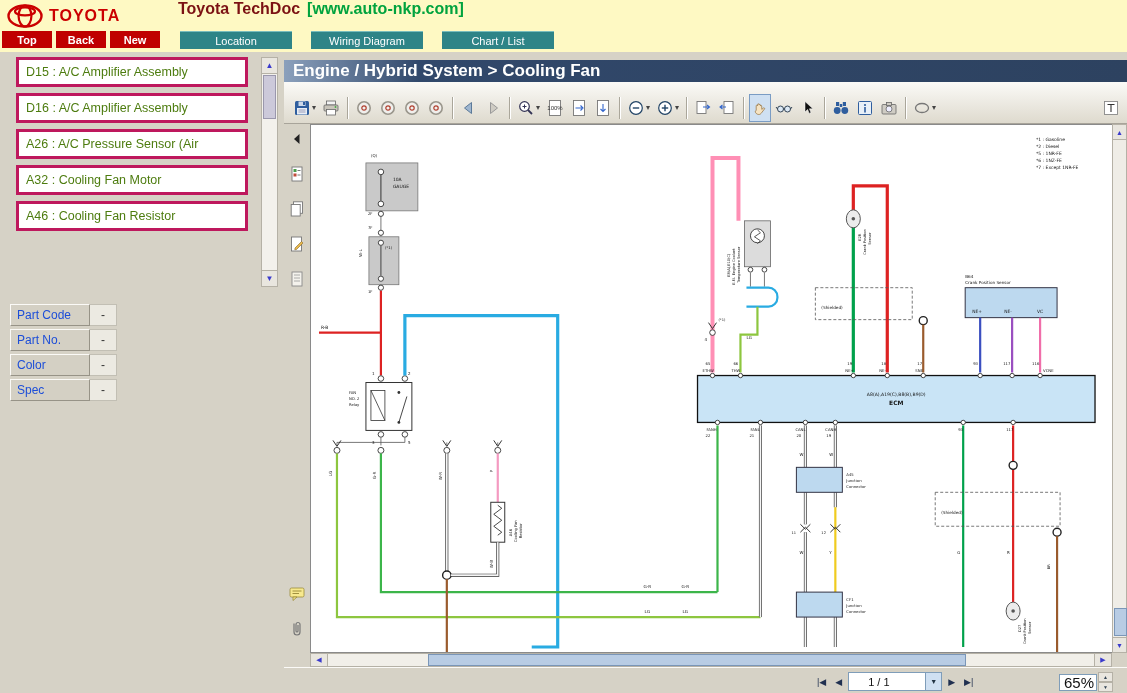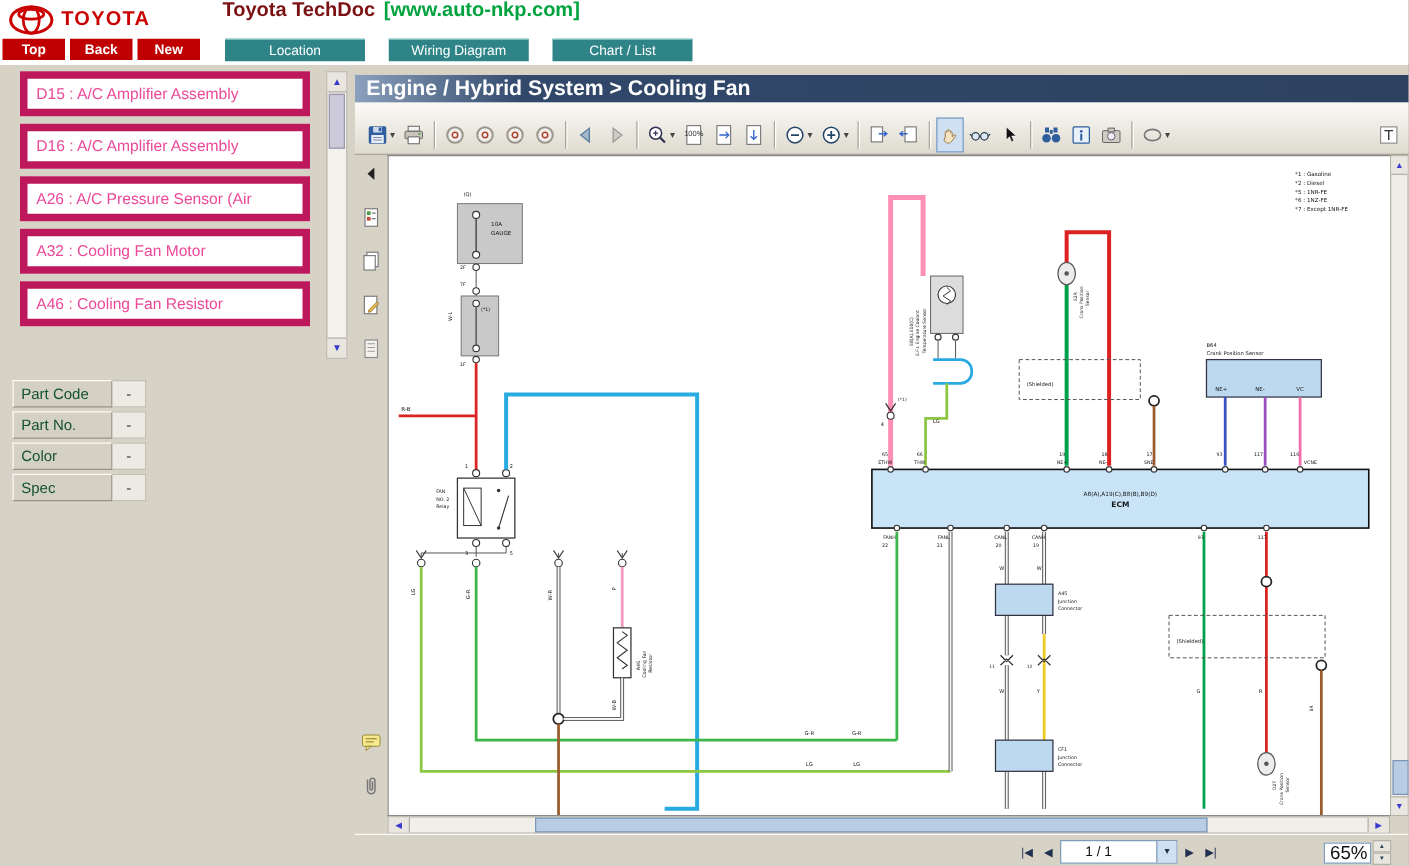--- a/index.html
+++ b/index.html
@@ -1,41 +1,41 @@
 <!DOCTYPE html>
 <html><head>
 <meta charset="utf-8">
 <style>
   html,body{margin:0;padding:0;background:#888;}
   body{font-family:"Liberation Sans",sans-serif;}
   .app{position:relative;width:1127px;height:693px;background:#d6d2c6;overflow:hidden;}
 
   
-  .hdr{position:absolute;left:0;top:0;right:0;height:52px;background:#ffffff;}
+  .hdr{position:absolute;left:0;top:0;right:0;height:52px;background:#fef9c3;}
   .logo{position:absolute;left:6px;top:4px;display:flex;align-items:center;gap:5px;}
   .brand{color:#cb0000;font-weight:bold;font-size:16px;letter-spacing:1px;}
   .app-title{position:absolute;left:178px;top:0;font-size:16px;font-weight:bold;white-space:nowrap;}
   .t1{color:#7b1113;}
   .t2{color:#00a33e;margin-left:7px;}
   .nav-red{position:absolute;left:2px;top:31px;display:flex;gap:4px;}
   .btn-red{width:50px;height:17px;background:#c00000;color:#fff;font-size:11px;font-weight:bold;display:flex;align-items:center;justify-content:center;cursor:default;}
   .nav-teal{position:absolute;left:180px;top:31px;display:flex;gap:19px;}
   .btn-teal{width:112px;height:17px;background:#2e8487;border-top:1px solid #79bdbd;color:#fff;font-size:11px;display:flex;align-items:center;justify-content:center;cursor:default;}
 
   
   .sidebar{position:absolute;left:0;top:52px;width:283px;bottom:0;background:#d6d2c6;}
   .item-list{position:absolute;left:16px;top:5px;width:232px;}
-  .side-item{background:#fff;border:6px solid #be185d;padding:5px 7px;margin-bottom:6px;font-size:12.5px;color:#ec4899;white-space:nowrap;overflow:hidden;}
+  .side-item{background:#fff;border:3px solid #be185d;padding:5px 7px;margin-bottom:6px;font-size:12.5px;color:#4d7c0f;white-space:nowrap;overflow:hidden;}
   .vscroll{position:absolute;left:261px;top:5px;width:15px;height:228px;background:#f3f1ec;border:1px solid #b5b1a6;}
   .sb-arrow{height:15px;background:#e9e6df;border-bottom:1px solid #b5b1a6;color:#3a3acc;font-size:8px;display:flex;align-items:center;justify-content:center;}
   .sb-arrow.bot{position:absolute;bottom:0;left:0;right:0;border-top:1px solid #b5b1a6;border-bottom:none;}
   .sb-thumb{position:absolute;left:1px;top:17px;width:11px;height:42px;background:#ccc9da;border:1px solid #9a97ad;}
   .part-info{position:absolute;left:10px;top:252px;}
   .pi-row{display:flex;margin-bottom:3px;}
-  .pi-label{width:72px;height:20px;background:#d4d0c4;border:1px solid #979387;border-top-color:#fbfaf7;border-left-color:#fbfaf7;font-size:12px;display:flex;align-items:center;padding-left:6px;color:#14532d;}
+  .pi-label{width:72px;height:20px;background:#d4d0c4;border:1px solid #979387;border-top-color:#fbfaf7;border-left-color:#fbfaf7;font-size:12px;display:flex;align-items:center;padding-left:6px;color:#1d4ed8;}
   .pi-value{width:26px;height:20px;background:#eceae2;border:1px solid #c2bfb4;border-left:none;font-size:12px;display:flex;align-items:center;justify-content:center;color:#333;}
 
   
   .main{position:absolute;left:284px;top:52px;width:843px;height:641px;background:#d6d2c6;}
   .breadcrumb{position:absolute;left:0;right:0;top:8px;height:22px;line-height:22px;padding-left:9px;color:#fff;font-weight:bold;font-size:17px;background:linear-gradient(90deg,#8ba0bc 0,#31486b 16%,#2d4260 100%);}
   .toolbar{position:absolute;left:0;right:0;top:30px;height:42px;background:linear-gradient(#fbfaf7,#dedace);border-bottom:1px solid #a8a49a;display:flex;align-items:center;padding:10px 4px 0 6px;box-sizing:border-box;}
   .tb-btn{height:26px;display:flex;align-items:center;justify-content:center;border:1px solid transparent;margin:0 1px;padding:0 1px;}
   .tb-btn.active{background:#cfe0f2;border:1px solid #7a9cc4;}
   .tb-ic{position:relative;width:18px;height:18px;display:block;}
   .tb-txt{position:absolute;left:0;right:0;top:6px;text-align:center;font-size:6px;color:#333;}

